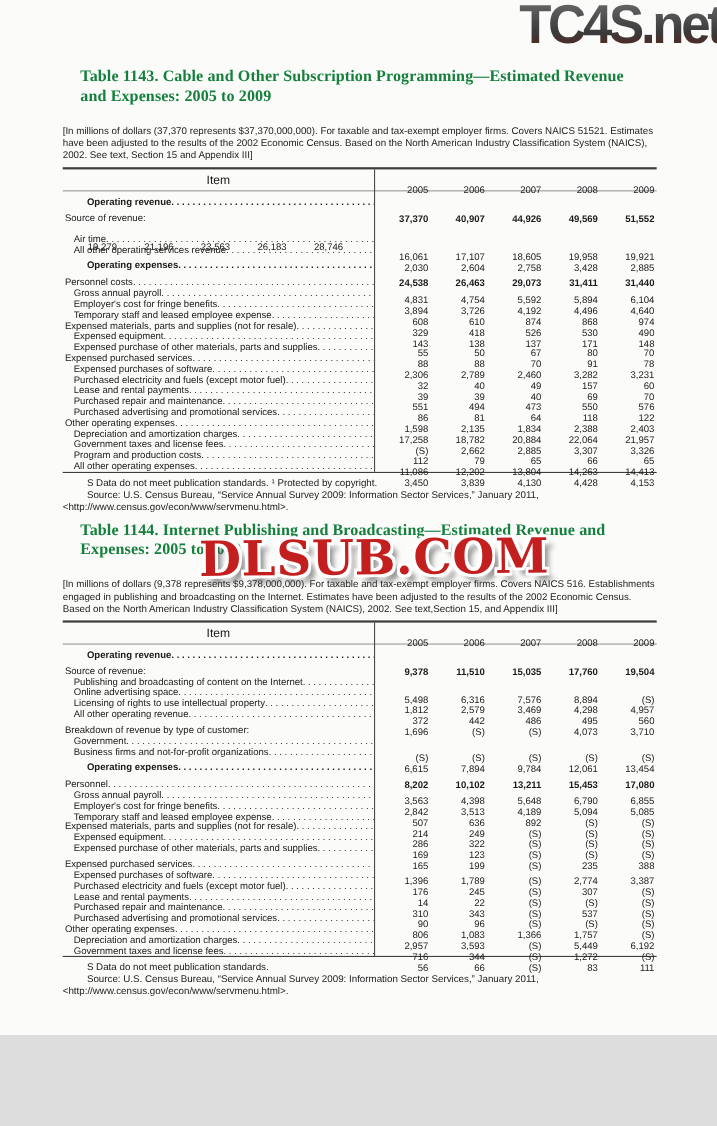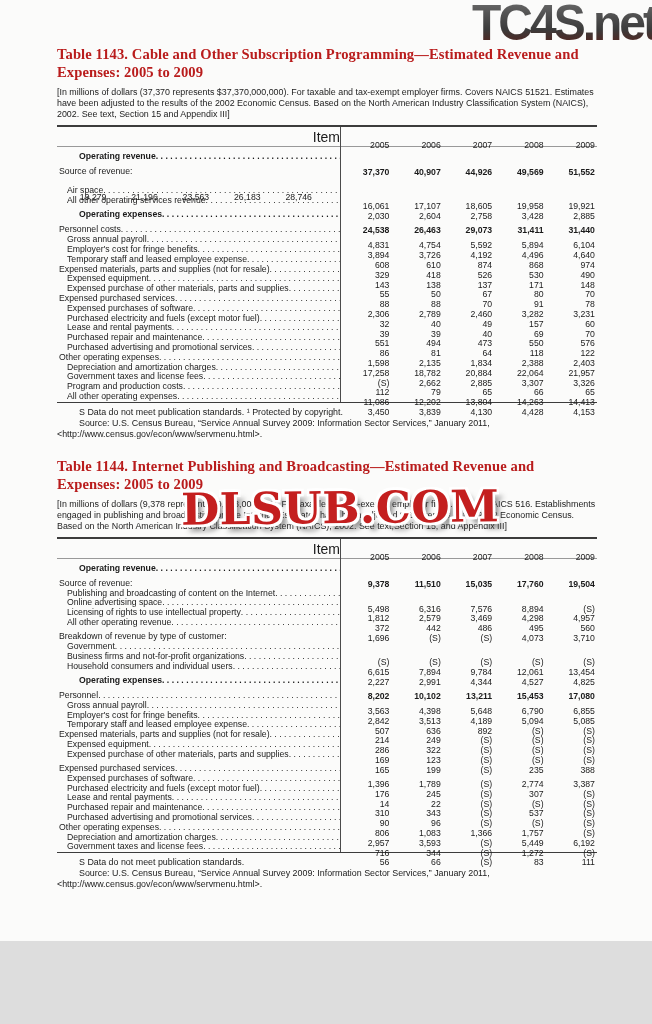--- a/index.html
+++ b/index.html
@@ -1,27 +1,27 @@
 <!DOCTYPE html>
 <html><head>
 <meta charset="utf-8">
 <style>
   html,body{margin:0;padding:0;background:#ddd;}
   .page{position:relative;width:652px;height:941px;background:#fbfbfa;overflow:hidden;
         font-family:"Liberation Sans",sans-serif;color:#1a1a1a;}
   .sec{position:absolute;left:57px;width:540px;}
-  .title{margin:0;font-family:"Liberation Serif",serif;font-weight:bold;
-         font-size:14.6px;line-height:1.22;letter-spacing:0.1px;color:#b91c1c;}
+  .title{margin:16px;font-family:"Liberation Serif",serif;font-weight:bold;
+         font-size:14.6px;line-height:1.22;letter-spacing:0.1px;color:#15803d;}
   .note{margin:5px 0 0 0;font-size:8.9px;line-height:1.26;color:#1c1c1c;}
   
   .tbl{position:relative;margin-top:5px;border-top:2px solid #3c3c3c;border-bottom:1.6px solid #3c3c3c;
        font-size:8.7px;}
   .vline{position:absolute;left:283px;top:0;bottom:0;width:1px;background:#4a4a4a;}
   .thead{display:flex;align-items:center;height:19px;border-bottom:1.8px solid #999;}
-  .th-item{width:283px;text-align:right;font-size:14px;}
+  .th-item{width:283px;text-align:center;font-size:11px;}
   .vals{display:flex;margin-top:16px;}
   .cell{width:51.4px;text-align:right;padding-right:2px;box-sizing:border-box;white-space:nowrap;}
   .row{display:flex;height:9.8px;line-height:9.8px;}
   .row.gap{margin-top:4.5px;}
   .row.bold{font-weight:bold;height:11.5px;line-height:11.5px;margin-top:3.5px;margin-bottom:2.5px;}
   .lbl{width:283px;display:flex;overflow:hidden;box-sizing:border-box;}
   .lbl .txt{white-space:nowrap;}
   .i0{padding-left:2px;}
   .i1{padding-left:10px;}
   .ib{padding-left:22px;}
@@ -103,21 +103,21 @@
           <div class="vals">
             <span class="cell">19,279</span>
             <span class="cell">21,196</span>
             <span class="cell">23,563</span>
             <span class="cell">26,183</span>
             <span class="cell">28,746</span>
           </div>
         </div>
         <div class="row sub">
           <div class="lbl i1">
-            <span class="txt">Air space</span>
+            <span class="txt">Air time</span>
             <span class="dots"></span>
           </div>
           <div class="vals">
             <span class="cell">16,061</span>
             <span class="cell">17,107</span>
             <span class="cell">18,605</span>
             <span class="cell">19,958</span>
             <span class="cell">19,921</span>
           </div>
         </div>
@@ -512,33 +512,20 @@
             <span class="dots"></span>
           </div>
           <div class="vals">
             <span class="cell">6,615</span>
             <span class="cell">7,894</span>
             <span class="cell">9,784</span>
             <span class="cell">12,061</span>
             <span class="cell">13,454</span>
           </div>
         </div>
-        <div class="row sub">
-          <div class="lbl i1">
-            <span class="txt">Household consumers and individual users</span>
-            <span class="dots"></span>
-          </div>
-          <div class="vals">
-            <span class="cell">2,227</span>
-            <span class="cell">2,991</span>
-            <span class="cell">4,344</span>
-            <span class="cell">4,527</span>
-            <span class="cell">4,825</span>
-          </div>
-        </div>
         <div class="row bold">
           <div class="lbl ib">
             <span class="txt">Operating expenses</span>
             <span class="dots"></span>
           </div>
           <div class="vals">
             <span class="cell">8,202</span>
             <span class="cell">10,102</span>
             <span class="cell">13,211</span>
             <span class="cell">15,453</span>

